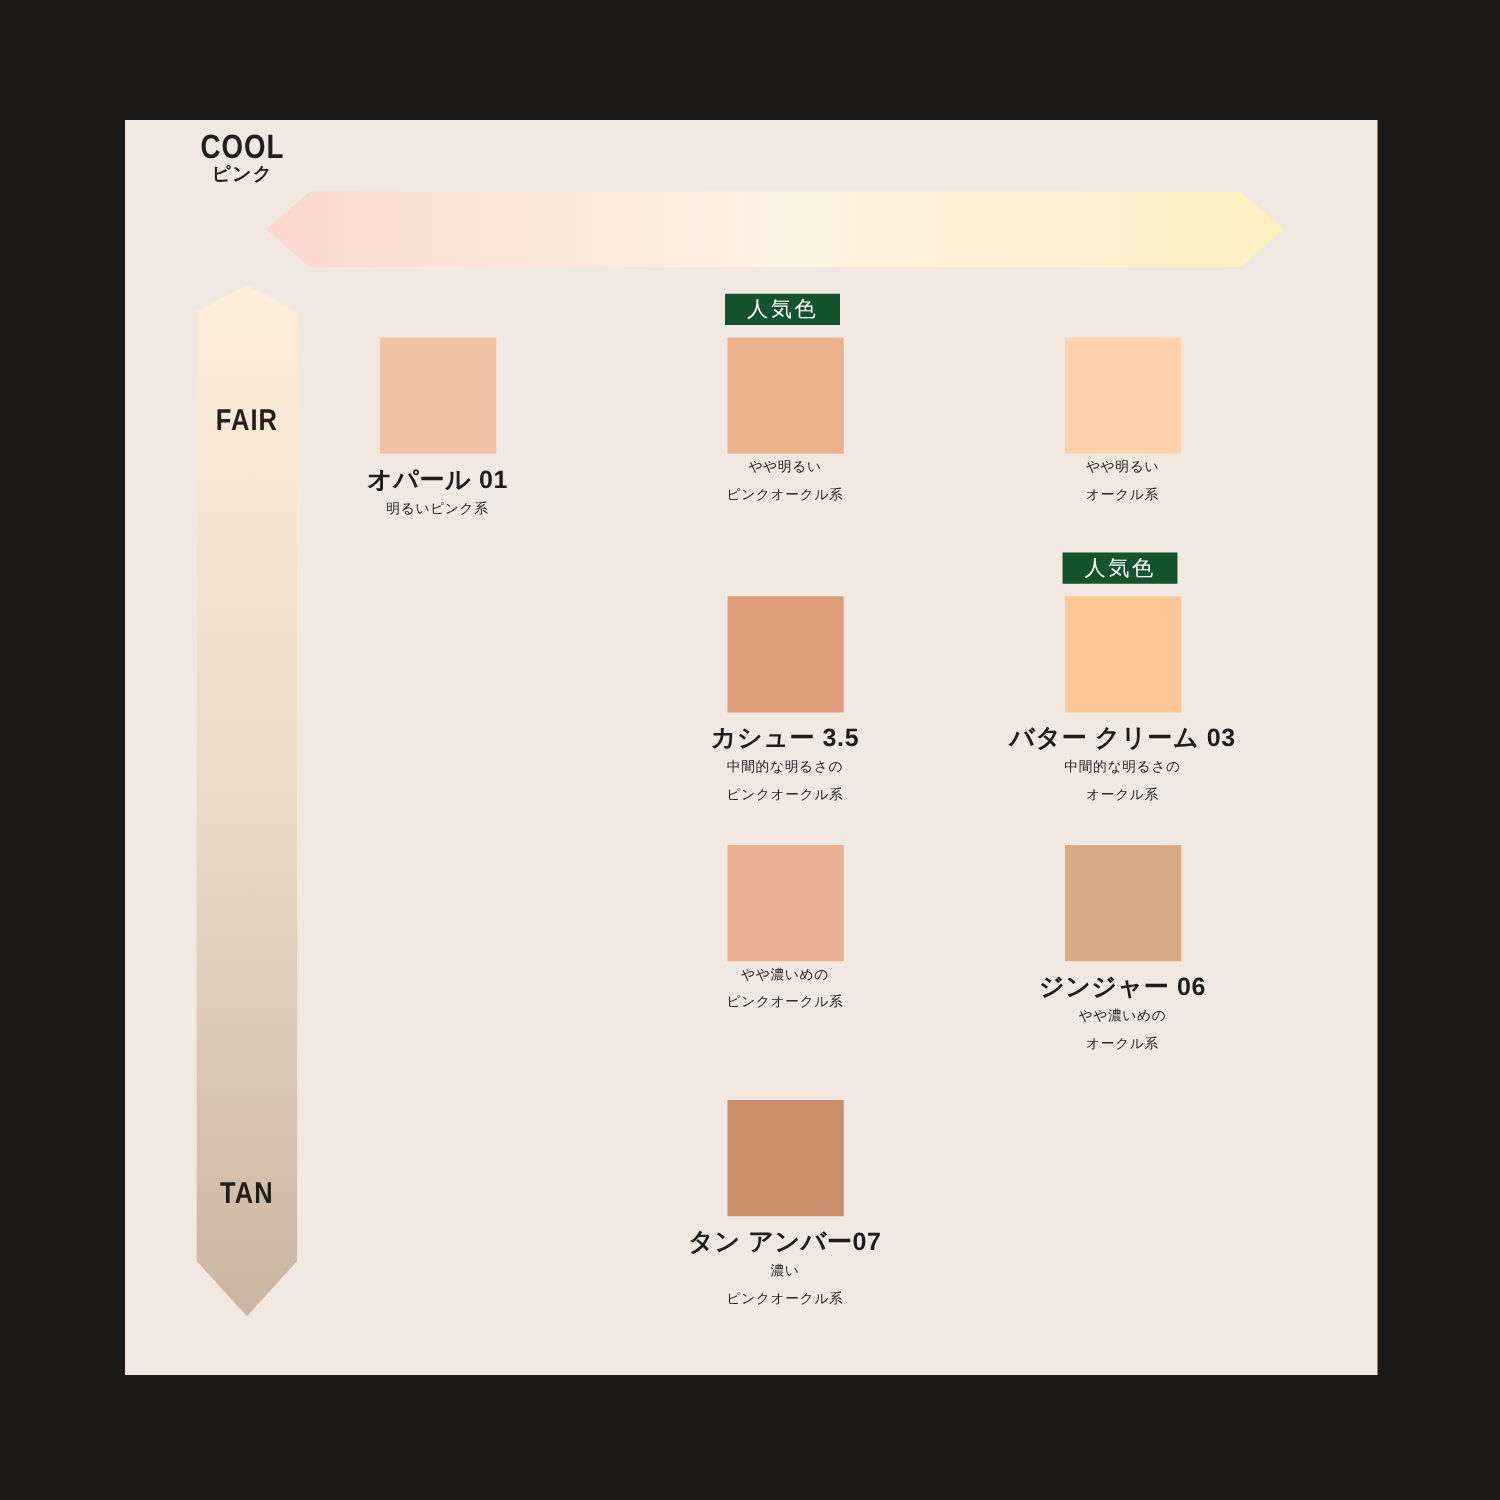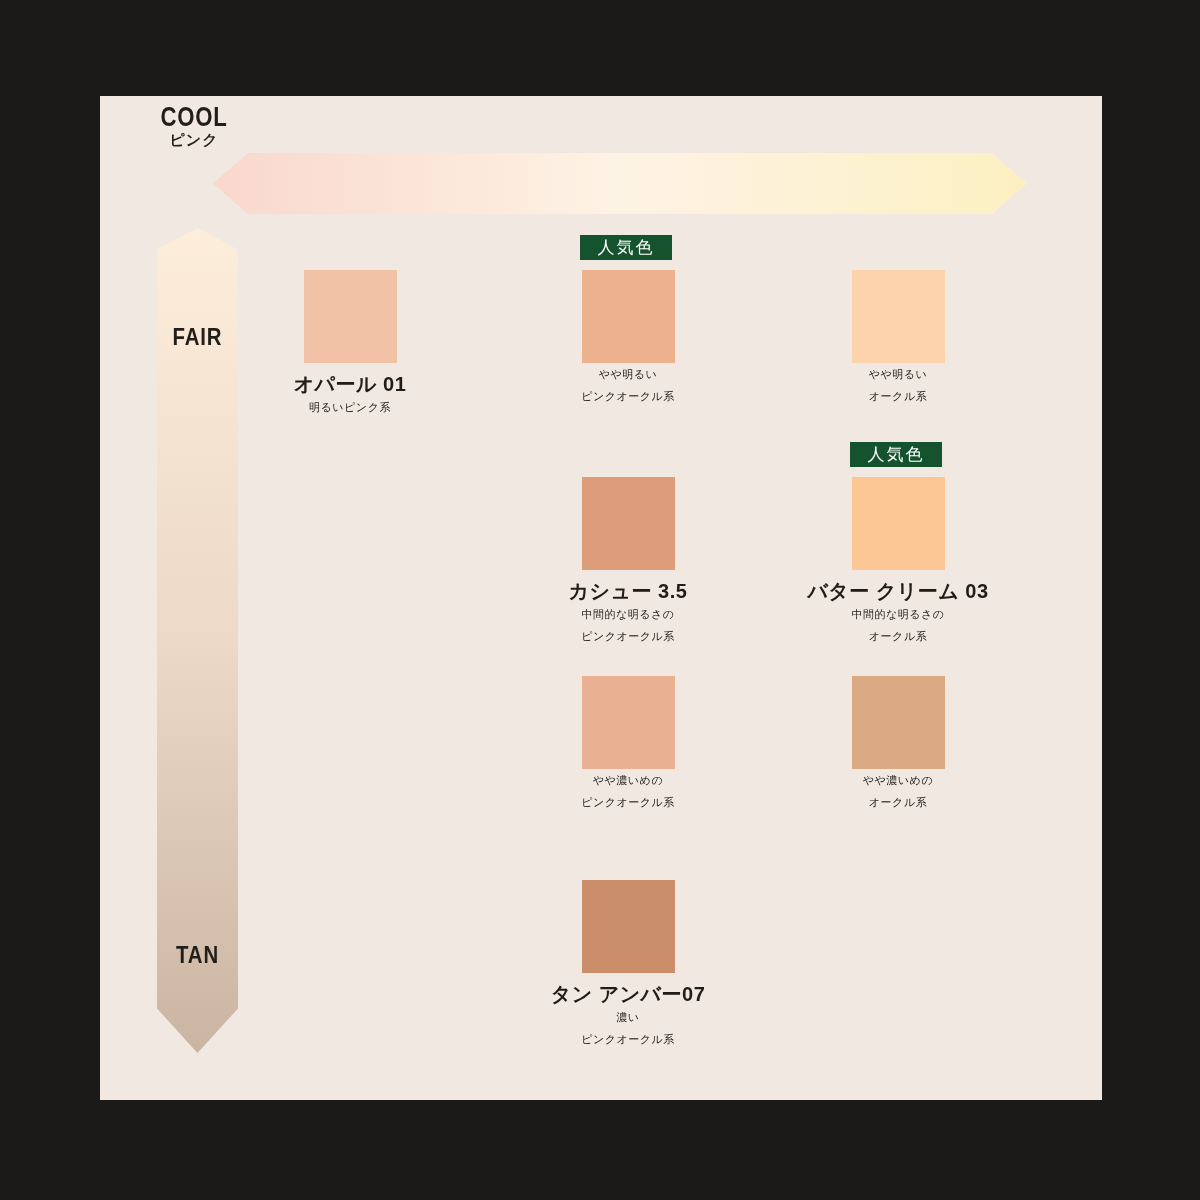--- a/index.html
+++ b/index.html
@@ -105,20 +105,21 @@
   </div>
 
   <div class="cell c3 r3">
     <div class="swatch" style="background: rgb(234, 176, 146);"></div>
     <div class="shade-desc">やや濃いめの</div>
     <div class="shade-desc">ピンクオークル系</div>
   </div>
 
   <div class="cell c4 r3">
     <div class="swatch" style="background: rgb(217, 170, 131);"></div>
+    <div class="shade-name">ジンジャー 06</div>
     <div class="shade-desc">やや濃いめの</div>
     <div class="shade-desc">オークル系</div>
   </div>
 
   <div class="cell c3 r4">
     <div class="swatch" style="background: rgb(203, 142, 106);"></div>
     <div class="shade-name">タン アンバー07</div>
     <div class="shade-desc">濃い</div>
     <div class="shade-desc">ピンクオークル系</div>
   </div>

